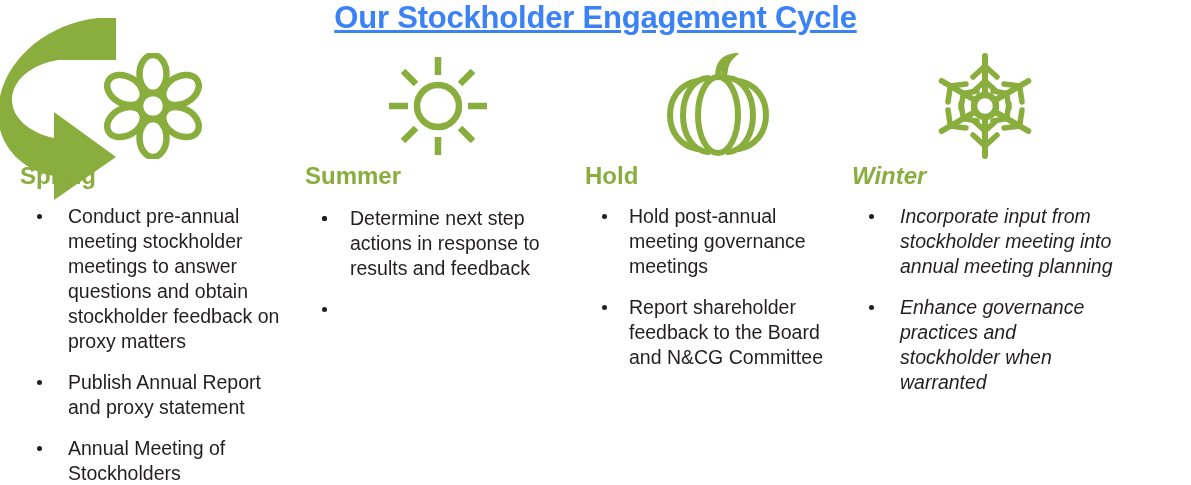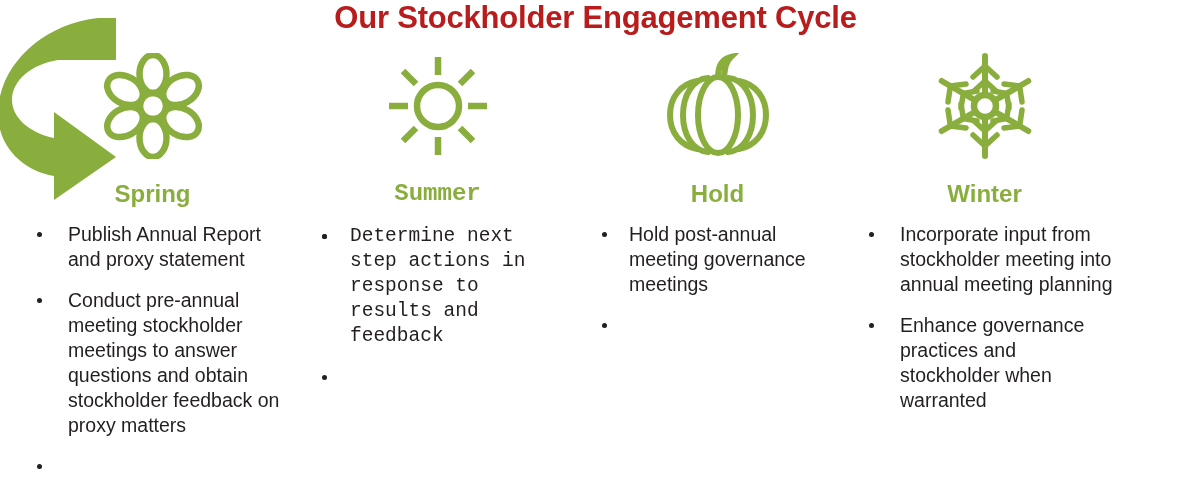--- a/index.html
+++ b/index.html
@@ -22,24 +22,25 @@
 
   
   .title {
     position: absolute;
     top: 0px;
     left: 0;
     width: 1191px;
     text-align: center;
     font-size: 31px;
     font-weight: bold;
-    color: #b91c1c;
+    color: #3b82f6;
     letter-spacing: -0.2px;
     line-height: 36px;
     white-space: nowrap;
+    text-decoration: underline;
   }
 
   
   .arrow {
     position: absolute;
     top: 14px;
   }
   .arrow-left  { left: -2px; }
   .arrow-right { left: 1068px; }
 
@@ -50,39 +51,38 @@
     left: 0;
     width: 1191px;
     height: 433px;
   }
   .season {
     position: absolute;
     top: 0;
     width: 265px;
   }
   .season-spring { left: 20px;  }
-  .season-summer { left: 305px; font-family: Liberation Mono, monospace; }
+  .season-summer { left: 305px; }
   .season-fall   { left: 585px; }
-  .season-winter { left: 852px; }
+  .season-winter { left: 852px; font-style: italic; }
 
   .icon-wrap {
     height: 108px;
     display: flex;
     align-items: center;
     justify-content: center;
   }
   .icon-wrap svg { display: block; }
 
   .season-label {
-    text-align: center;
     font-size: 24px;
     font-weight: bold;
     color: #8aae3e;
     line-height: 28px;
-    margin-top: 20px;
+    margin-top: 2px;
   }
 
   
   .bullets {
     margin: 14px 0 0 0;
     padding: 0;
     list-style: none;
   }
   .bullets li {
     position: relative;
@@ -163,23 +163,23 @@
             <ellipse cx="25" cy="37" rx="13.5" ry="19" transform="rotate(-60 25 37)"></ellipse>
             <ellipse cx="81" cy="69" rx="13.5" ry="19" transform="rotate(-60 81 69)"></ellipse>
             <ellipse cx="25" cy="69" rx="13.5" ry="19" transform="rotate(60 25 69)"></ellipse>
             <ellipse cx="81" cy="37" rx="13.5" ry="19" transform="rotate(60 81 37)"></ellipse>
             <circle cx="53" cy="53" r="13"></circle>
           </g>
         </svg>
       </div>
       <div class="season-label">Spring</div>
       <ul class="bullets">
+        <li><span class="bullet-dot"></span><span>Conduct pre-annual meeting stockholder meetings to answer questions and obtain stockholder feedback on proxy matters</span></li>
         <li><span class="bullet-dot"></span><span>Publish Annual Report and proxy statement</span></li>
-        <li><span class="bullet-dot"></span><span>Conduct pre-annual meeting stockholder meetings to answer questions and obtain stockholder feedback on proxy matters</span></li>
-        <li><span class="bullet-dot"></span></li>
+        <li><span class="bullet-dot"></span><span>Annual Meeting of Stockholders</span></li>
       </ul>
     </div>
 
     <div class="season season-summer">
       <div class="icon-wrap">
         <svg width="100" height="106" viewBox="0 0 100 106" aria-hidden="true">
           <g stroke="#8aae3e" stroke-width="6.5" fill="none" stroke-linecap="butt">
             <circle cx="50" cy="53" r="21"></circle>
             <line x1="50" y1="4" x2="50" y2="22"></line>
             <line x1="50" y1="84" x2="50" y2="102"></line>
@@ -209,21 +209,21 @@
             <path d="M45 25 C 30 26 20 42 20 62 C 20 82 30 98 45 99"></path>
             <path d="M65 25 C 80 26 90 42 90 62 C 90 82 80 98 65 99"></path>
             <path d="M34 28 C 18 31 7 44 7 62 C 7 80 18 93 34 96"></path>
             <path d="M76 28 C 92 31 103 44 103 62 C 103 80 92 93 76 96"></path>
           </g>
         </svg>
       </div>
       <div class="season-label">Hold</div>
       <ul class="bullets">
         <li><span class="bullet-dot"></span><span>Hold post-annual meeting governance meetings</span></li>
-        <li><span class="bullet-dot"></span></li>
+        <li><span class="bullet-dot"></span><span>Report shareholder feedback to the Board and N&amp;CG Committee</span></li>
       </ul>
     </div>
 
     <div class="season season-winter">
       <div class="icon-wrap">
         <svg width="106" height="106" viewBox="0 0 106 106" aria-hidden="true">
           <g stroke="#8aae3e" stroke-width="6" stroke-linecap="round" fill="none">
             <g>
               <line x1="53" y1="3" x2="53" y2="103"></line>
               <line x1="9.7" y1="28" x2="96.3" y2="78"></line>

